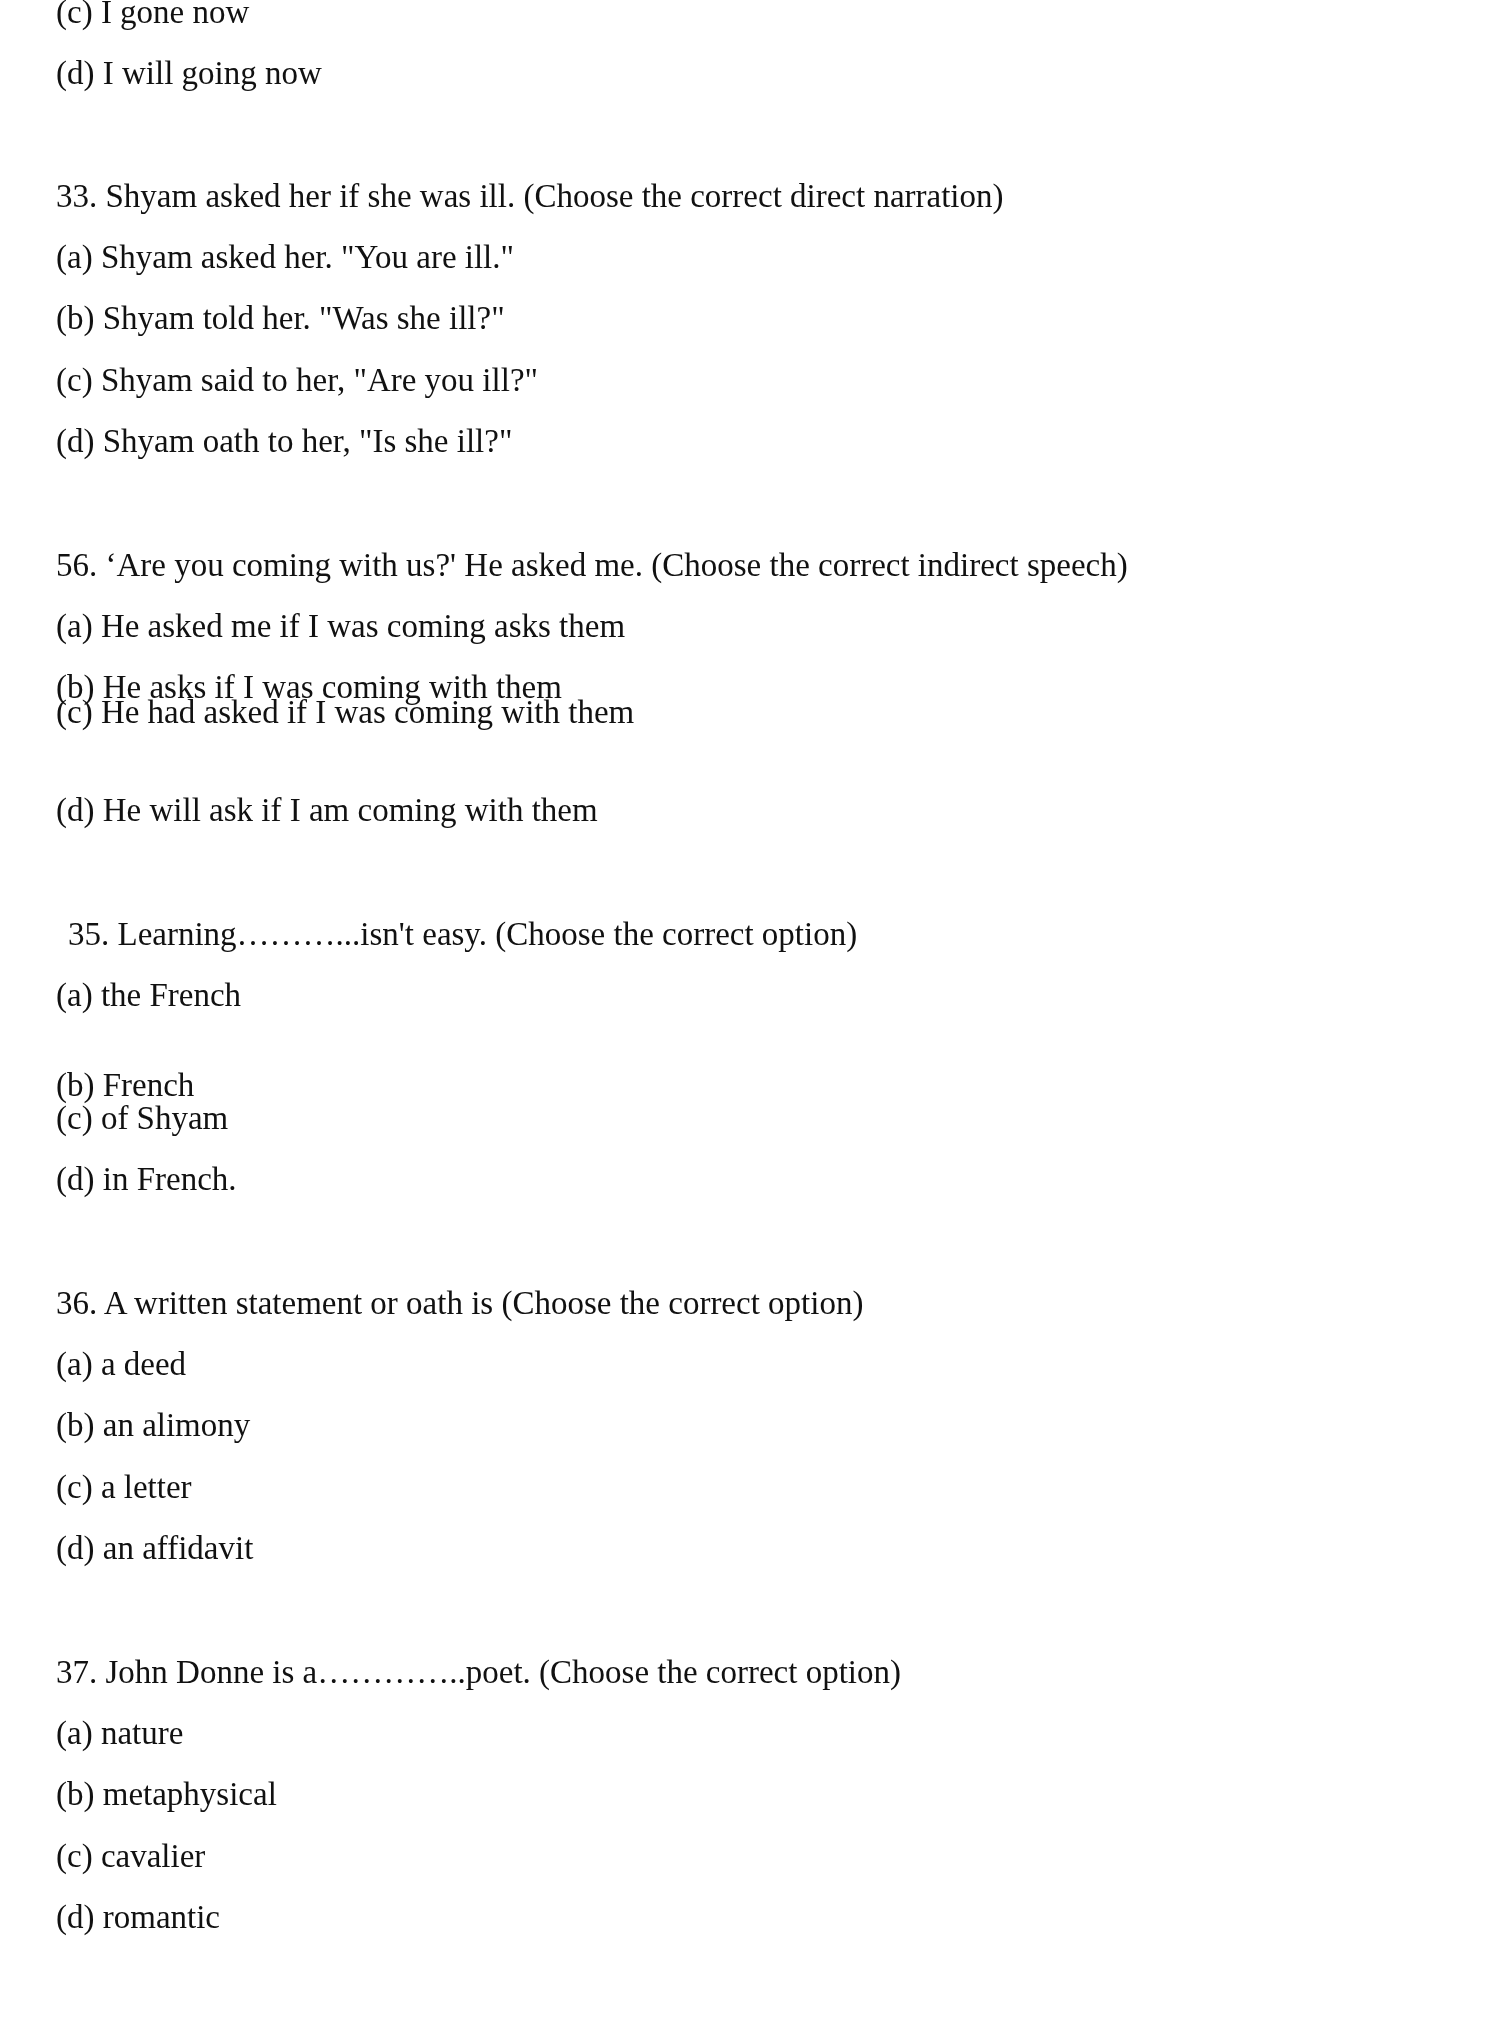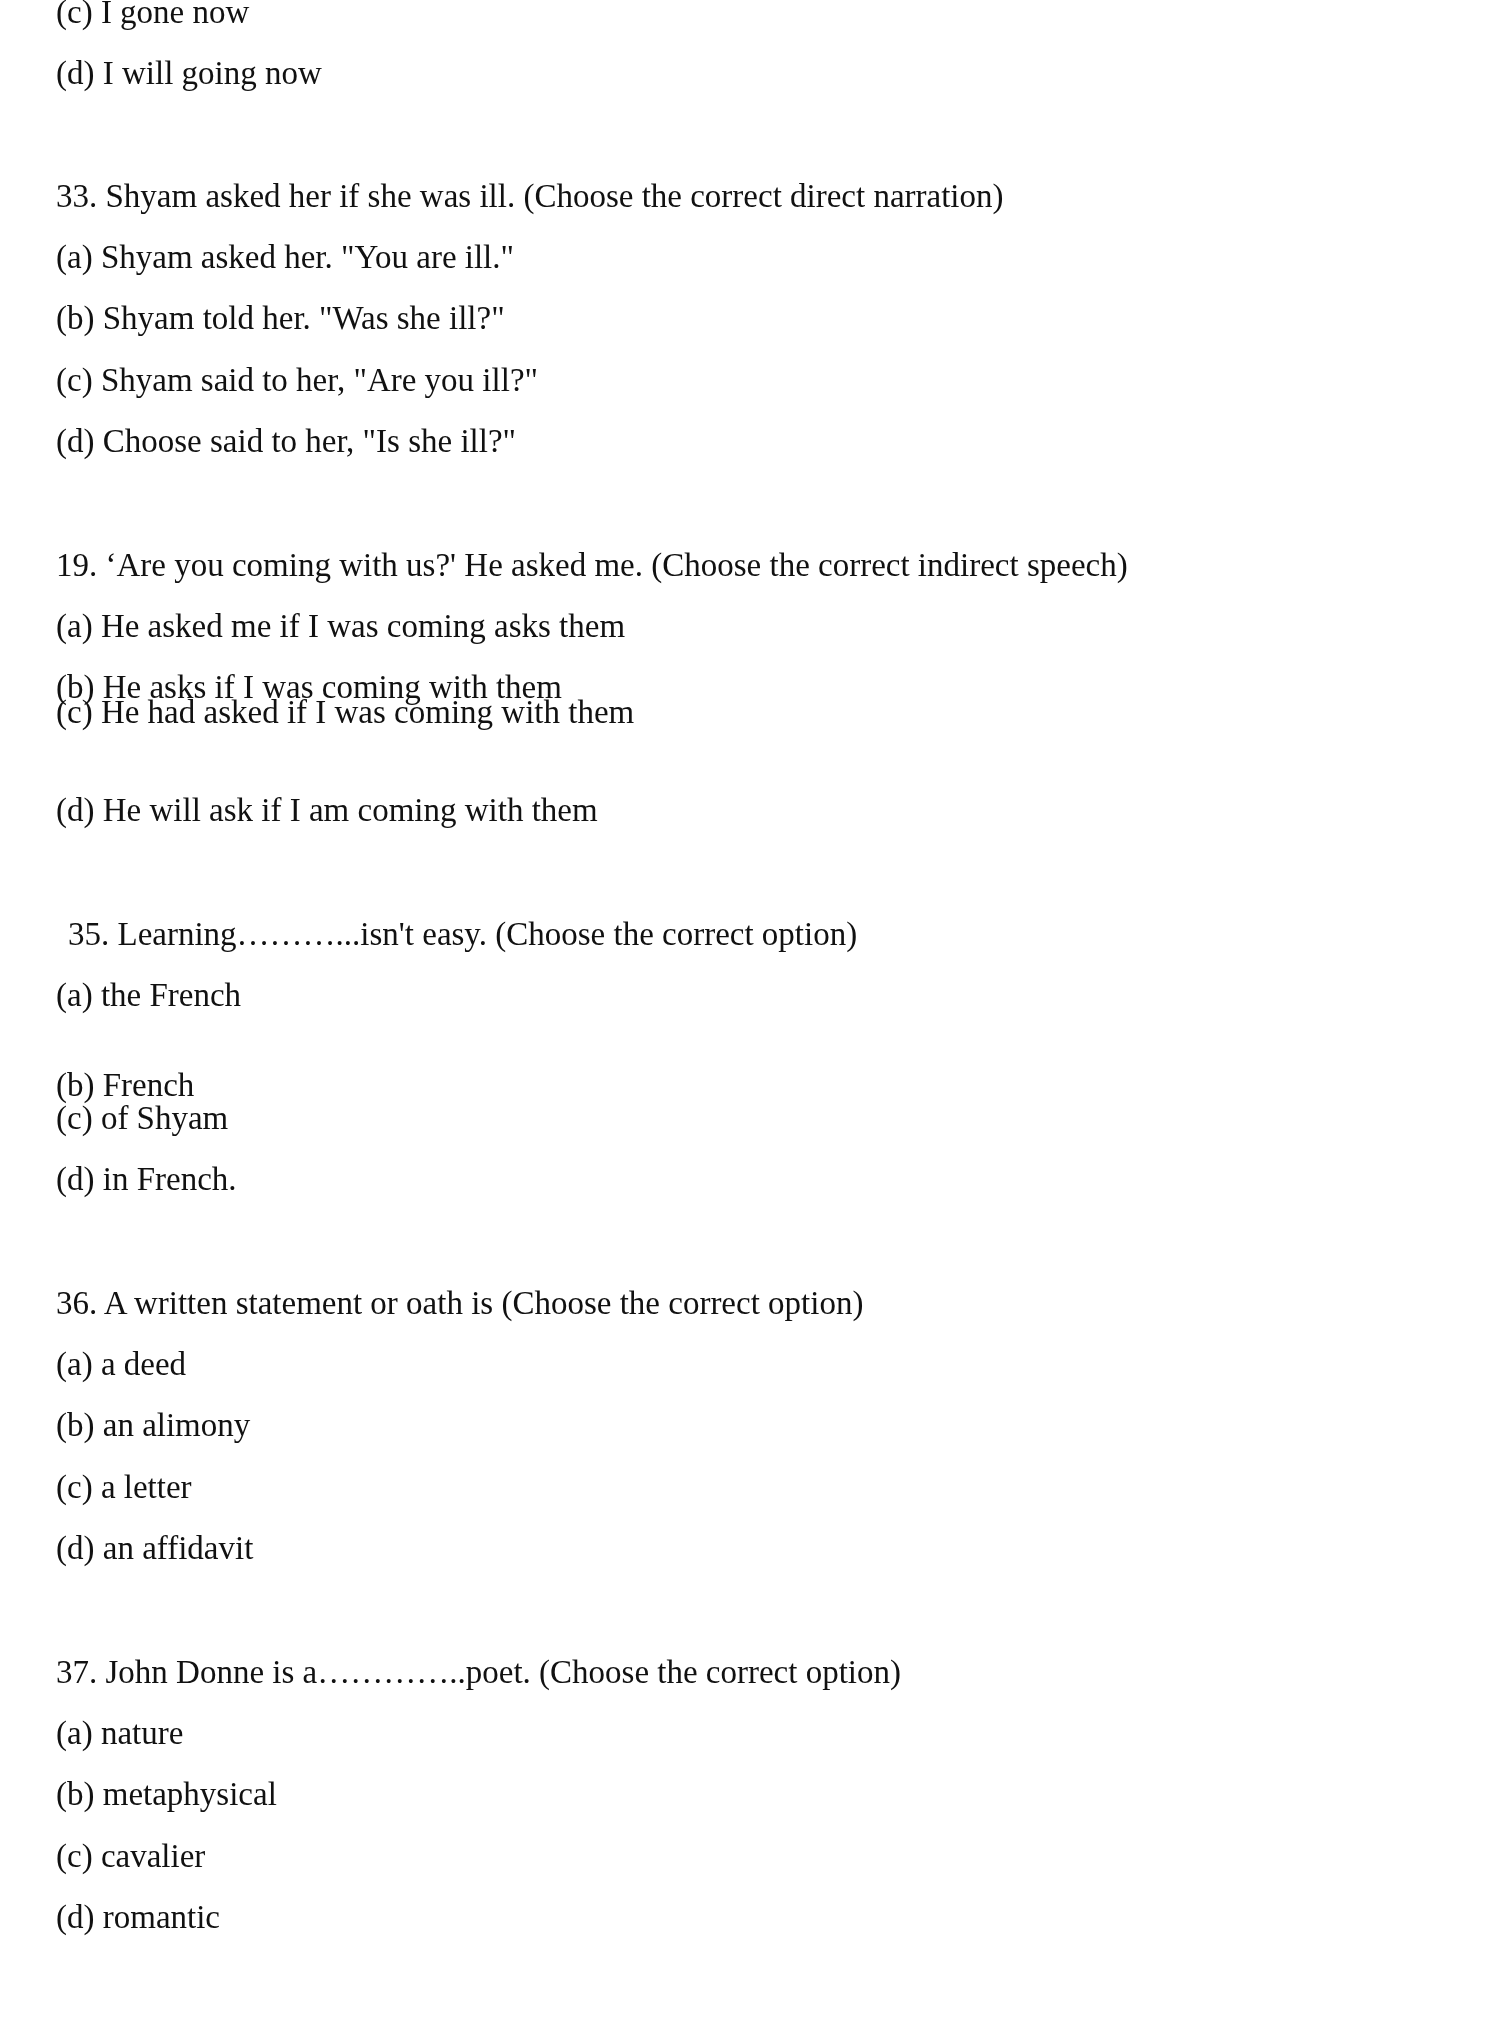--- a/index.html
+++ b/index.html
@@ -38,25 +38,25 @@
 <div class="page">
 
   <div class="line" style="top:-8px;">(c) I gone now</div>
   <div class="line" style="top:53px;">(d) I will going now</div>
 
   <div>
     <div class="line" style="top:176px;">33. Shyam asked her if she was ill. (Choose the correct direct narration)</div>
     <div class="line" style="top:237px;">(a) Shyam asked her. "You are ill."</div>
     <div class="line" style="top:298px;">(b) Shyam told her. "Was she ill?"</div>
     <div class="line" style="top:360px;">(c) Shyam said to her, "Are you ill?"</div>
-    <div class="line" style="top:421px;">(d) Choose said to her, "Is she ill?"</div>
+    <div class="line" style="top:421px;">(d) Shyam oath to her, "Is she ill?"</div>
   </div>
 
   <div>
-    <div class="line" style="top:545px;">19. ‘Are you coming with us?' He asked me. (Choose the correct indirect speech)</div>
+    <div class="line" style="top:545px;">56. ‘Are you coming with us?' He asked me. (Choose the correct indirect speech)</div>
     <div class="line" style="top:606px;">(a) He asked me if I was coming asks them</div>
     <div class="line" style="top:667px;">(b) He asks if I was coming with them</div>
     <div class="line" style="top:692px;">(c) He had asked if I was coming with them</div>
     <div class="line" style="top:790px;">(d) He will ask if I am coming with them</div>
   </div>
 
   <div>
     <div class="line" style="top:914px;margin-left:12px;">35. Learning………...isn't easy. (Choose the correct option)</div>
     <div class="line" style="top:975px;">(a) the French</div>
     <div class="line" style="top:1036px;margin-top:29px;">(b) French</div>

